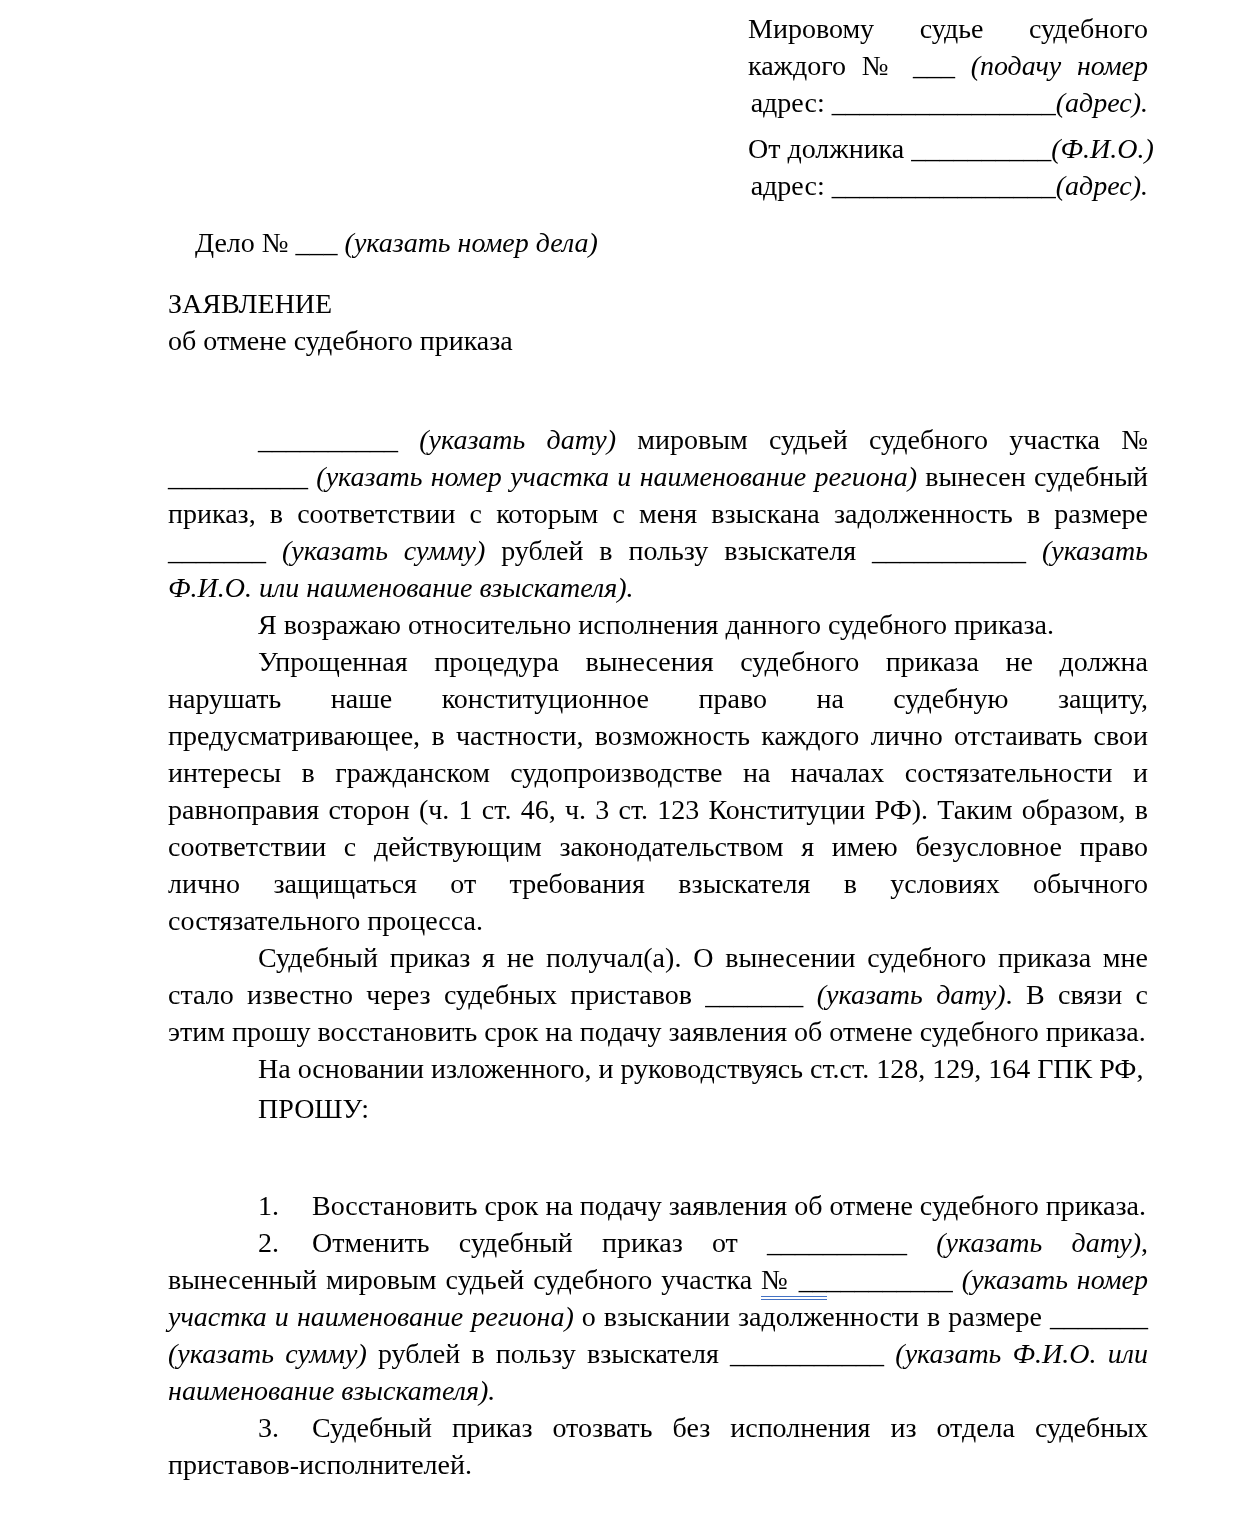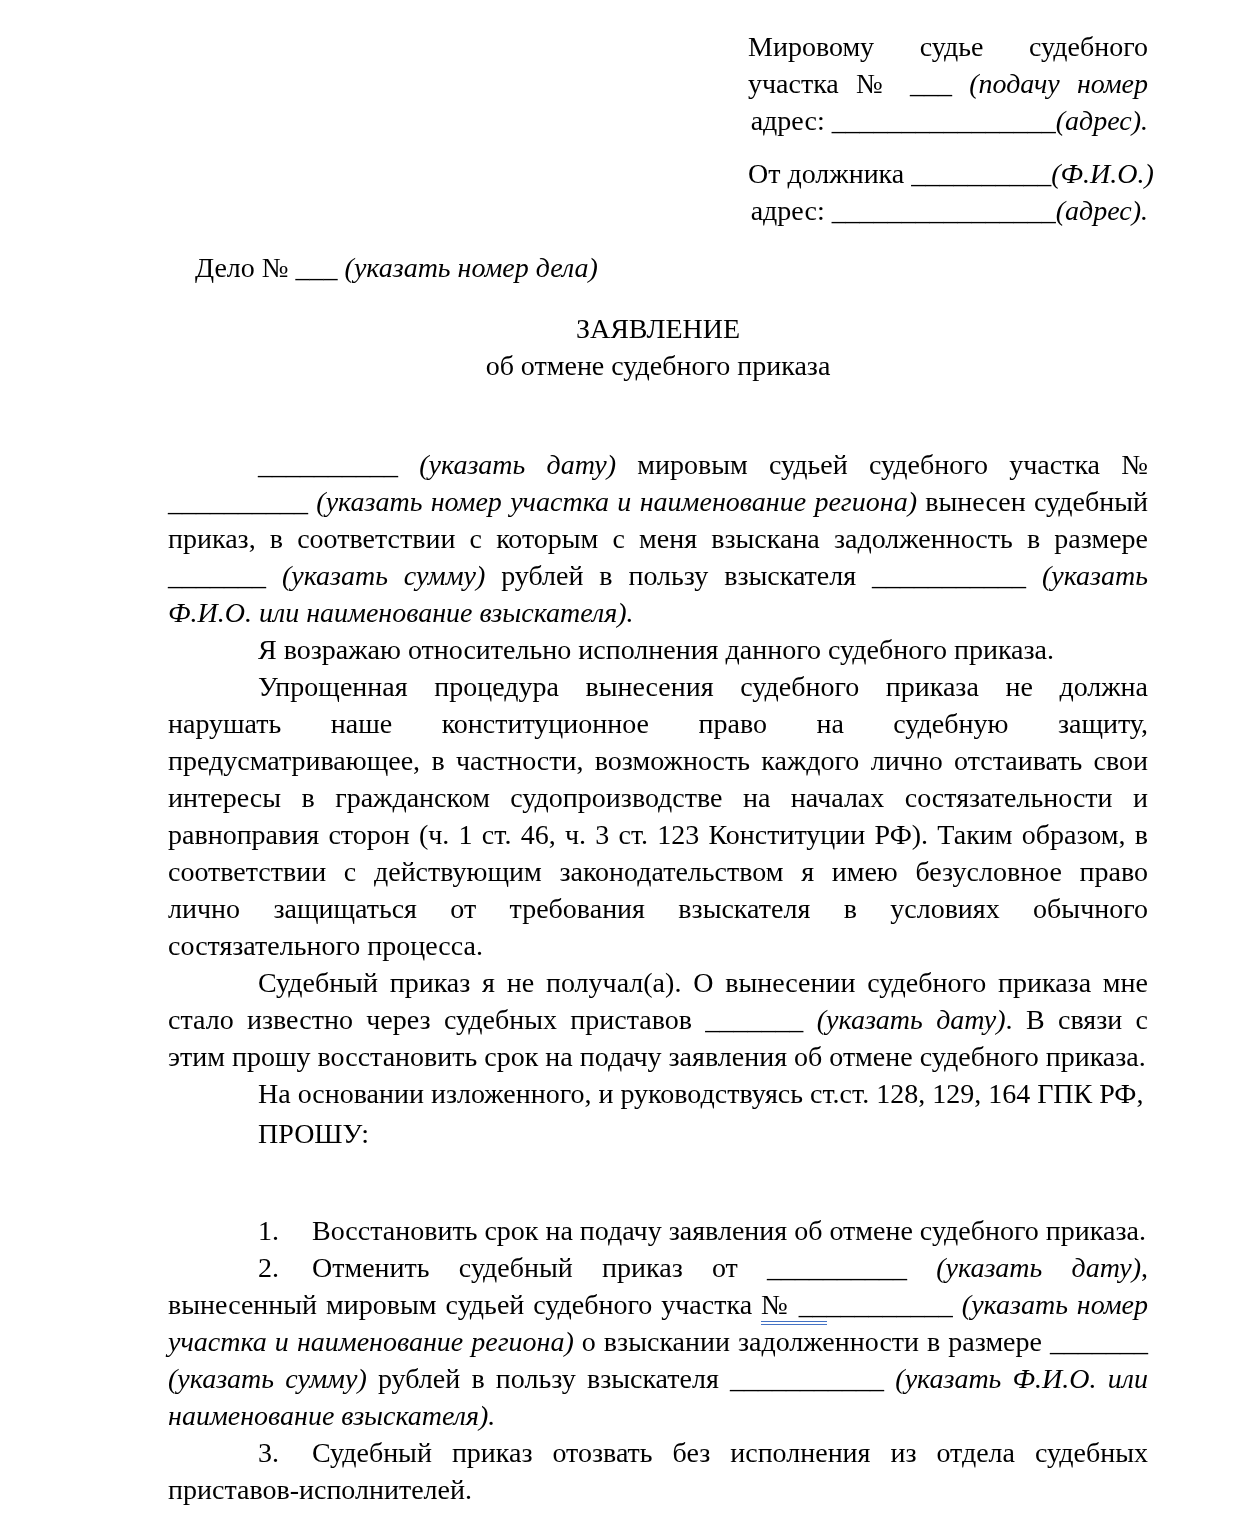--- a/index.html
+++ b/index.html
@@ -10,36 +10,36 @@
   *{margin:0;padding:0;box-sizing:border-box;}
   html,body{background:var(--bg-color);}
   .page{
     width:1236px;
     height:1536px;
     background:var(--bg-color);
     color:var(--text-color);
     font-family:"Liberation Serif","DejaVu Serif",serif;
     font-size:28px;
     line-height:37px;
-    padding:28px 88px 0 168px;
+    padding:10px 88px 0 168px;
     position:relative;
     overflow:hidden;
   }
   
   .header-block{
     width:400px;
     margin-left:auto;
   }
   .header-block .hline{text-align:justify;}
   .header-block .hline.jl{text-align-last:justify;-moz-text-align-last:justify;}
   .header-block .hline.nw{white-space:nowrap;text-align:right;}
-  .debtor-block{margin-top:16px;}
+  .debtor-block{margin-top:9px;}
   .case-block{margin-top:20px;margin-left:27px;}
   
-  .title-block{margin-top:24px;text-align:center;}
+  .title-block{margin-top:24px;}
   
   .body-text{margin-top:62px;}
   .body-par{
     text-align:justify;
     text-indent:90px;
   }
   .nowrap{white-space:nowrap;}
   .it{font-style:italic;}
   .gm{border-bottom:4px double var(--gm-color);padding-bottom:1px;}
   
@@ -48,21 +48,21 @@
   .item{text-align:justify;text-indent:90px;}
   .item .num{margin-right:33px;}
 </style>
 </head>
 <body>
 
 <div class="page">
 
   <div class="header-block court-block">
     <div class="hline jl"><span>Мировому судье судебного</span></div>
-    <div class="hline jl"><span>участка № ___ </span><span class="it">(подачу номер</span></div>
+    <div class="hline jl"><span>каждого № ___ </span><span class="it">(подачу номер</span></div>
     <div class="hline nw"><span>адрес: ________________</span><span class="it">(адрес).</span></div>
   </div>
 
   <div class="header-block debtor-block">
     <div class="hline nw"><span>От должника __________</span><span class="it">(Ф.И.О.)</span></div>
     <div class="hline nw"><span>адрес: ________________</span><span class="it">(адрес).</span></div>
   </div>
 
   <div class="header-block case-block">
     <div class="hline nw"><span>Дело № ___ </span><span class="it">(указать номер дела)</span></div>

